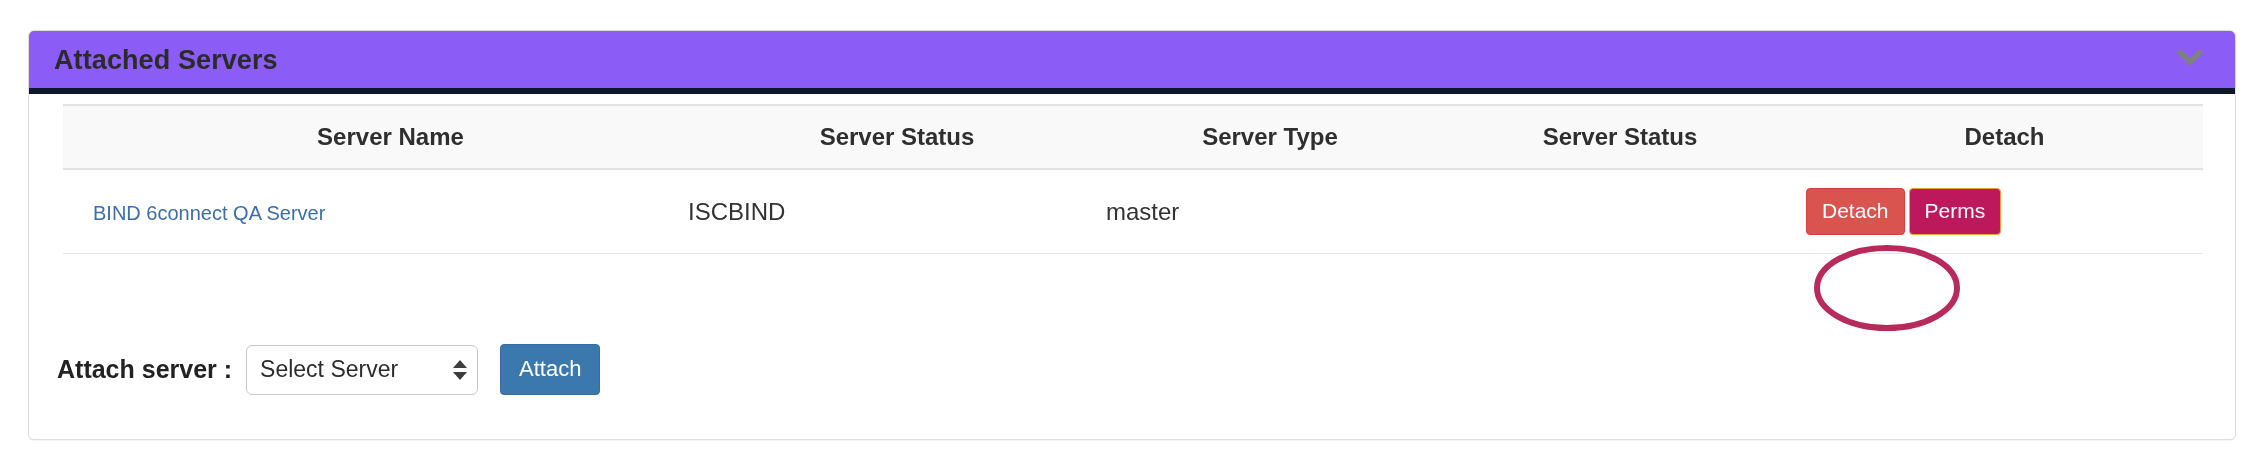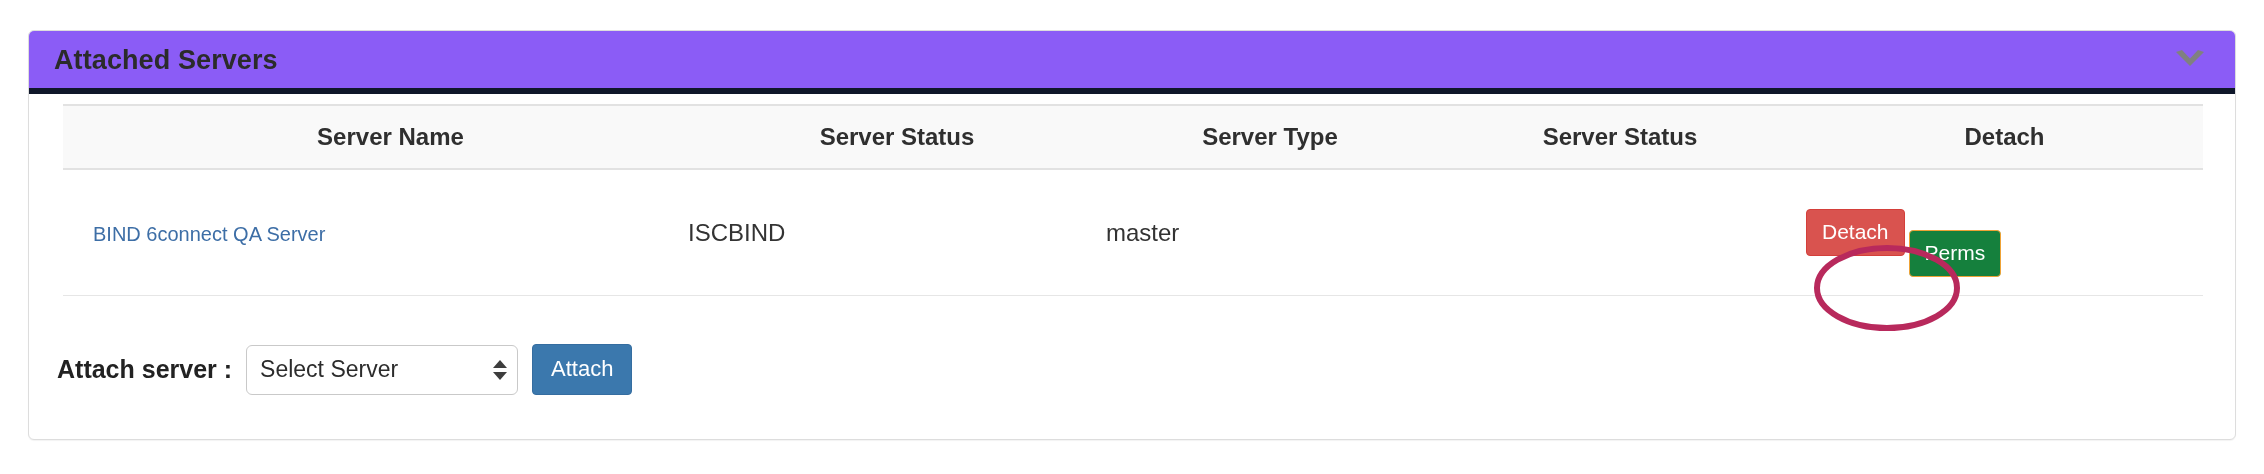--- a/index.html
+++ b/index.html
@@ -141,21 +141,21 @@
     line-height: 1;
     padding: 11px 15px 13px 15px;
     border-radius: 4px;
     border: 1px solid transparent;
     color: #ffffff;
     cursor: pointer;
     white-space: nowrap;
     font-family: "Liberation Sans", sans-serif;
   }
   .btn-danger  { background: #d9534f; border-color: #d43f3a; }
-  .btn-warning { background: #15803d; border-color: #eea236; margin-top: 42px; }
+  .btn-warning { background: #be185d; border-color: #eea236; }
   .btn-primary {
     background: #3b78ad;
     border-color: #356da0;
     font-size: 22px;
     padding: 13px 18px 14px 18px;
   }
 
   
   .annot-ellipse {
     position: absolute;
@@ -178,21 +178,21 @@
   }
   .attach-label {
     font-size: 25px;
     font-weight: bold;
     color: #222222;
     margin-right: 14px;
     white-space: nowrap;
   }
   .select-wrap {
     position: relative;
-    width: 272px;
+    width: 232px;
     height: 50px;
     background: #ffffff;
     border: 1px solid #c9c9c9;
     border-radius: 6px;
     box-sizing: border-box;
     display: flex;
     align-items: center;
     cursor: pointer;
   }
   .select-value {
@@ -216,21 +216,21 @@
     border-left: 7px solid transparent;
     border-right: 7px solid transparent;
     border-bottom: 8px solid #3d3d3d;
   }
   .tri-down {
     width: 0; height: 0;
     border-left: 7px solid transparent;
     border-right: 7px solid transparent;
     border-top: 8px solid #3d3d3d;
   }
-  .attach-btn-wrap { margin-left: 14px; }
+  .attach-btn-wrap { margin-left: 22px; }
 </style>
 </head>
 <body>
 
 <div id="screen">
 
   <div class="panel">
 
     <div class="panel-heading">
       <div class="panel-title">Attached Servers</div>

